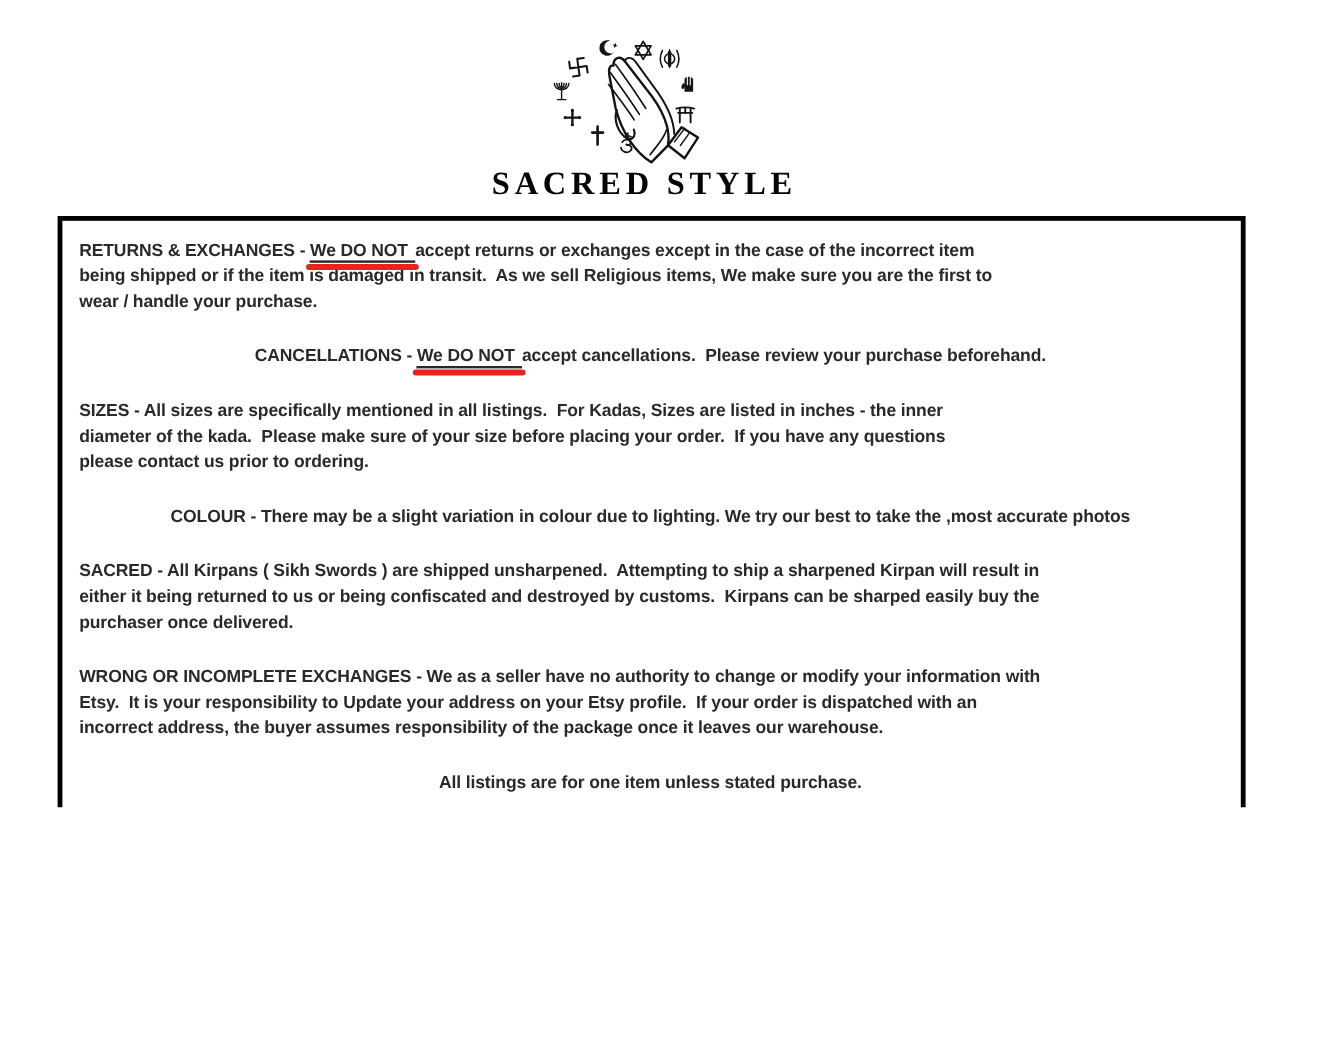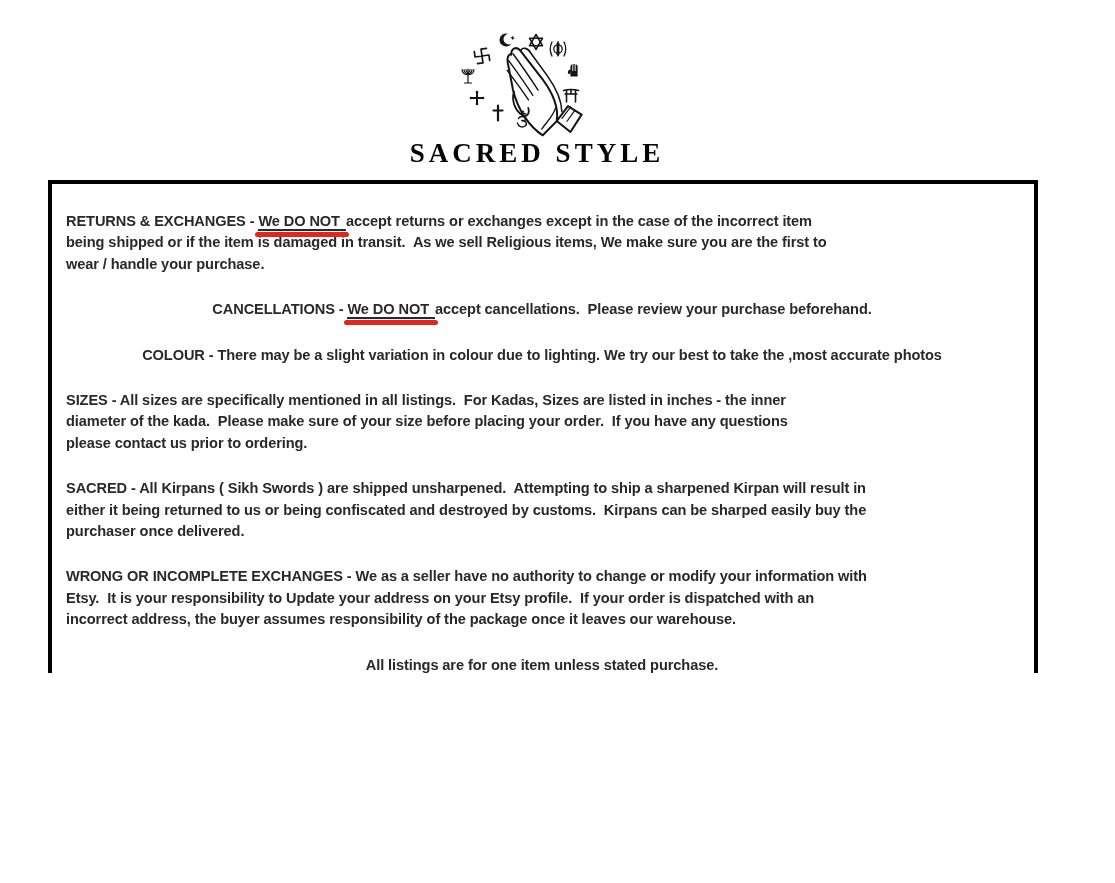--- a/index.html
+++ b/index.html
@@ -35,21 +35,21 @@
   .policy-box{
     position:absolute;
     left:48px;top:180px;
     width:990px;height:554px;
     box-sizing:border-box;
     border:4px solid #000000;
     padding:15px 16px 0 14px;
     background:#ffffff;
   }
   .para{
-    margin:12px 0 24px 0;
+    margin:0 0 24px 0;
     font-size:14.6px;
     font-weight:bold;
     letter-spacing:-0.1px;
     line-height:21.4px;
     color:var(--ink);
     white-space:pre-wrap;
   }
   .para.single{white-space:pre;text-align:center;}
   .donot{
     position:relative;
@@ -148,25 +148,25 @@
     <div class="brand">SACRED STYLE</div>
   </div>
 
   <section class="policy-box">
     <p class="para"><span>RETURNS &amp; EXCHANGES</span><span> - </span><span class="donot">We DO NOT</span><span>accept returns or exchanges except in the case of the incorrect item
 being shipped or if the item is damaged in transit.  As we sell Religious items, We make sure you are the first to
 wear / handle your purchase.</span></p>
 
     <p class="para single"><span>CANCELLATIONS</span><span> - </span><span class="donot">We DO NOT</span><span>accept cancellations.  Please review your purchase beforehand.</span></p>
 
-    <p class="para single"><span>COLOUR</span><span> - </span><span>There may be a slight variation in colour due to lighting. We try our best to take the ,most accurate photos</span></p>
-
     <p class="para"><span>SIZES</span><span> - </span><span>All sizes are specifically mentioned in all listings.  For Kadas, Sizes are listed in inches - the inner
 diameter of the kada.  Please make sure of your size before placing your order.  If you have any questions
 please contact us prior to ordering.</span></p>
+
+    <p class="para single"><span>COLOUR</span><span> - </span><span>There may be a slight variation in colour due to lighting. We try our best to take the ,most accurate photos</span></p>
 
     <p class="para"><span>SACRED</span><span> - </span><span>All Kirpans ( Sikh Swords ) are shipped unsharpened.  Attempting to ship a sharpened Kirpan will result in
 either it being returned to us or being confiscated and destroyed by customs.  Kirpans can be sharped easily buy the
 purchaser once delivered.</span></p>
 
     <p class="para"><span>WRONG OR INCOMPLETE EXCHANGES</span><span> - </span><span>We as a seller have no authority to change or modify your information with
 Etsy.  It is your responsibility to Update your address on your Etsy profile.  If your order is dispatched with an
 incorrect address, the buyer assumes responsibility of the package once it leaves our warehouse.</span></p>
 
     <p class="para single"><span>All listings are for one item unless stated purchase.</span></p>

